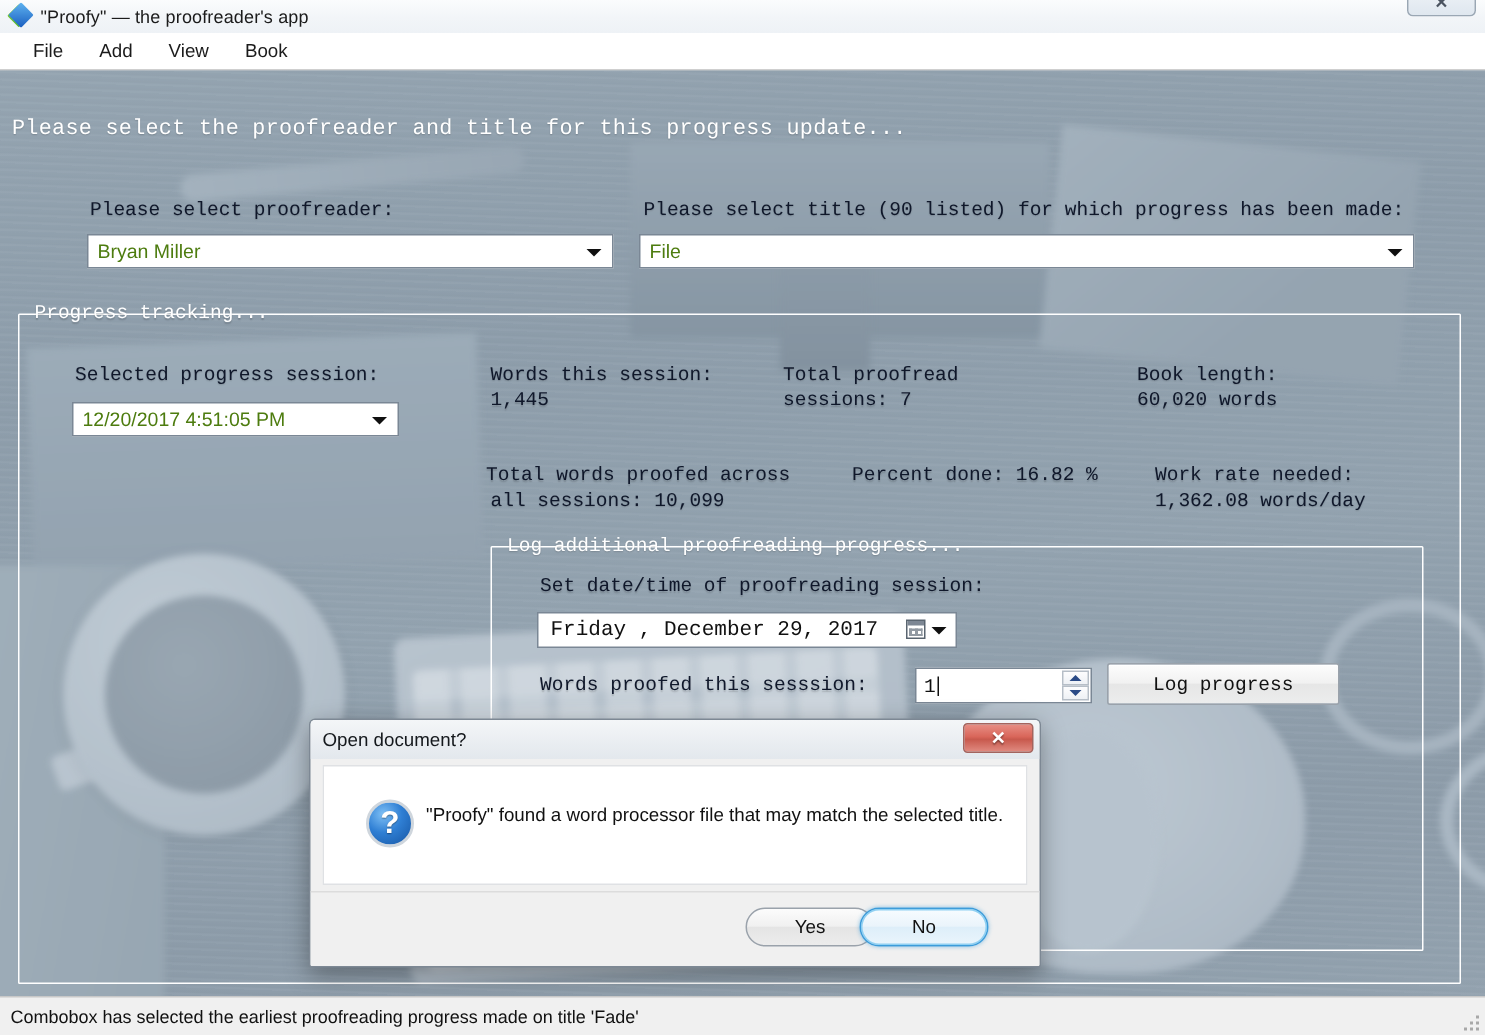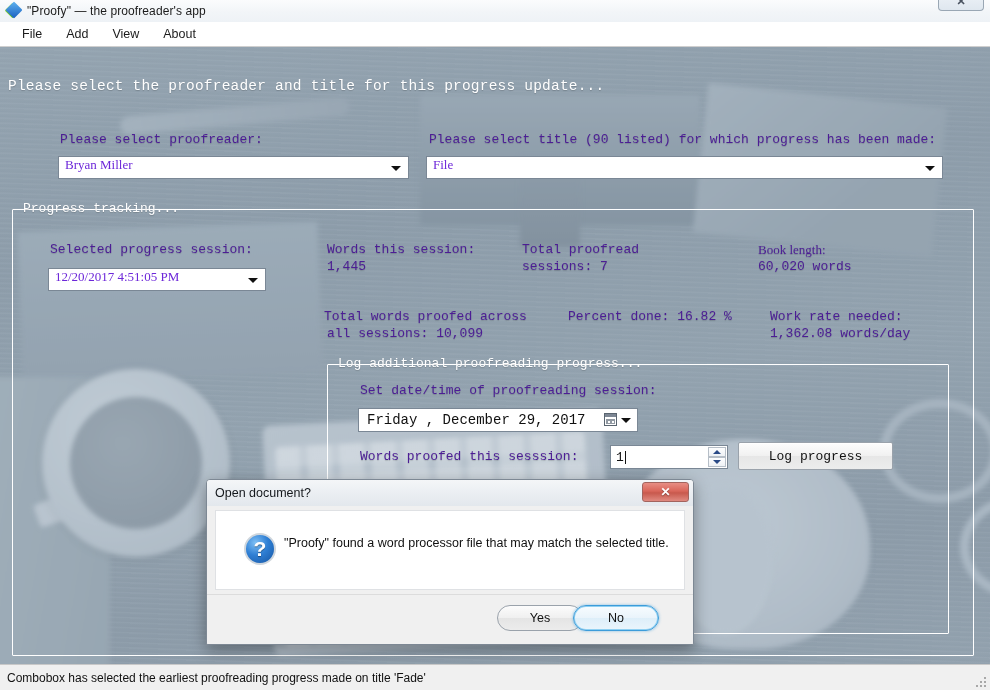--- a/index.html
+++ b/index.html
@@ -176,34 +176,34 @@
     font-size: 14.5px; color: #ffffff;
     letter-spacing: .2px;
     text-shadow: 0 1px 1px rgba(0,0,0,0.18);
     white-space: nowrap;
   }
 
   
   .ph-label {
     position: absolute;
     font-family: "Liberation Mono", monospace;
-    font-size: 13px; color: #4c1d95;
+    font-size: 13px; color: #0f172a;
     white-space: nowrap;
     text-shadow: 0 1px 1px rgba(0,0,0,0.16);
   }
 
   
   .combo {
     position: absolute;
     background: #ffffff;
     border: 1px solid #7a8795;
-    display: flex; align-items: flex-start;
+    display: flex; align-items: center;
     padding-left: 6px;
-    font-family: Liberation Serif, serif;
-    font-size: 13px; color: #6d28d9;
+    font-family: Liberation Sans, sans-serif;
+    font-size: 13px; color: #4d7c0f;
     box-shadow: inset 0 1px 0 #fff;
   }
   .combo .arrow {
     position: absolute; right: 7px; top: 50%;
     width: 0; height: 0; margin-top: -2px;
     border-left: 5px solid transparent;
     border-right: 5px solid transparent;
     border-top: 5px solid #101010;
   }
 
@@ -395,21 +395,21 @@
         <div class="d2"></div>
     </div>
     <div class="title-text">"Proofy" — the proofreader's app</div>
     <div class="win-close">✕</div>
   </div>
 
   <div class="menubar">
     <div class="menu-item">File</div>
     <div class="menu-item">Add</div>
     <div class="menu-item">View</div>
-    <div class="menu-item">About</div>
+    <div class="menu-item">Book</div>
   </div>
 
   <div class="canvas">
     <div class="bg-photo">
       <div class="bg-obj pen"></div>
       <div class="bg-obj notebook"></div>
       <div class="bg-obj monitor-base"></div>
       <div class="bg-obj monitor-stand"></div>
       <div class="bg-obj paper-stack"></div>
       <div class="bg-obj laptop-body"></div>
@@ -448,21 +448,21 @@
       <span>12/20/2017 4:51:05 PM</span>
       <span class="arrow"></span>
     </div>
 
     <div class="ph-label" style="left:327px; top:195px;">Words this session:</div>
     <div class="ph-label" style="left:327px; top:212px;">1,445</div>
 
     <div class="ph-label" style="left:522px; top:195px;">Total proofread</div>
     <div class="ph-label" style="left:522px; top:212px;">sessions: 7</div>
 
-    <div class="ph-label" style="left:758px; top:195px;font-family:Liberation Serif, serif;">Book length:</div>
+    <div class="ph-label" style="left:758px; top:195px;">Book length:</div>
     <div class="ph-label" style="left:758px; top:212px;">60,020 words</div>
 
     <div class="ph-label" style="left:324px; top:262px;">Total words proofed across</div>
     <div class="ph-label" style="left:327px; top:279px;">all sessions: 10,099</div>
 
     <div class="ph-label" style="left:568px; top:262px;">Percent done: 16.82 %</div>
 
     <div class="ph-label" style="left:770px; top:262px;text-align:center;">Work rate needed:</div>
     <div class="ph-label" style="left:770px; top:279px;">1,362.08 words/day</div>
 

